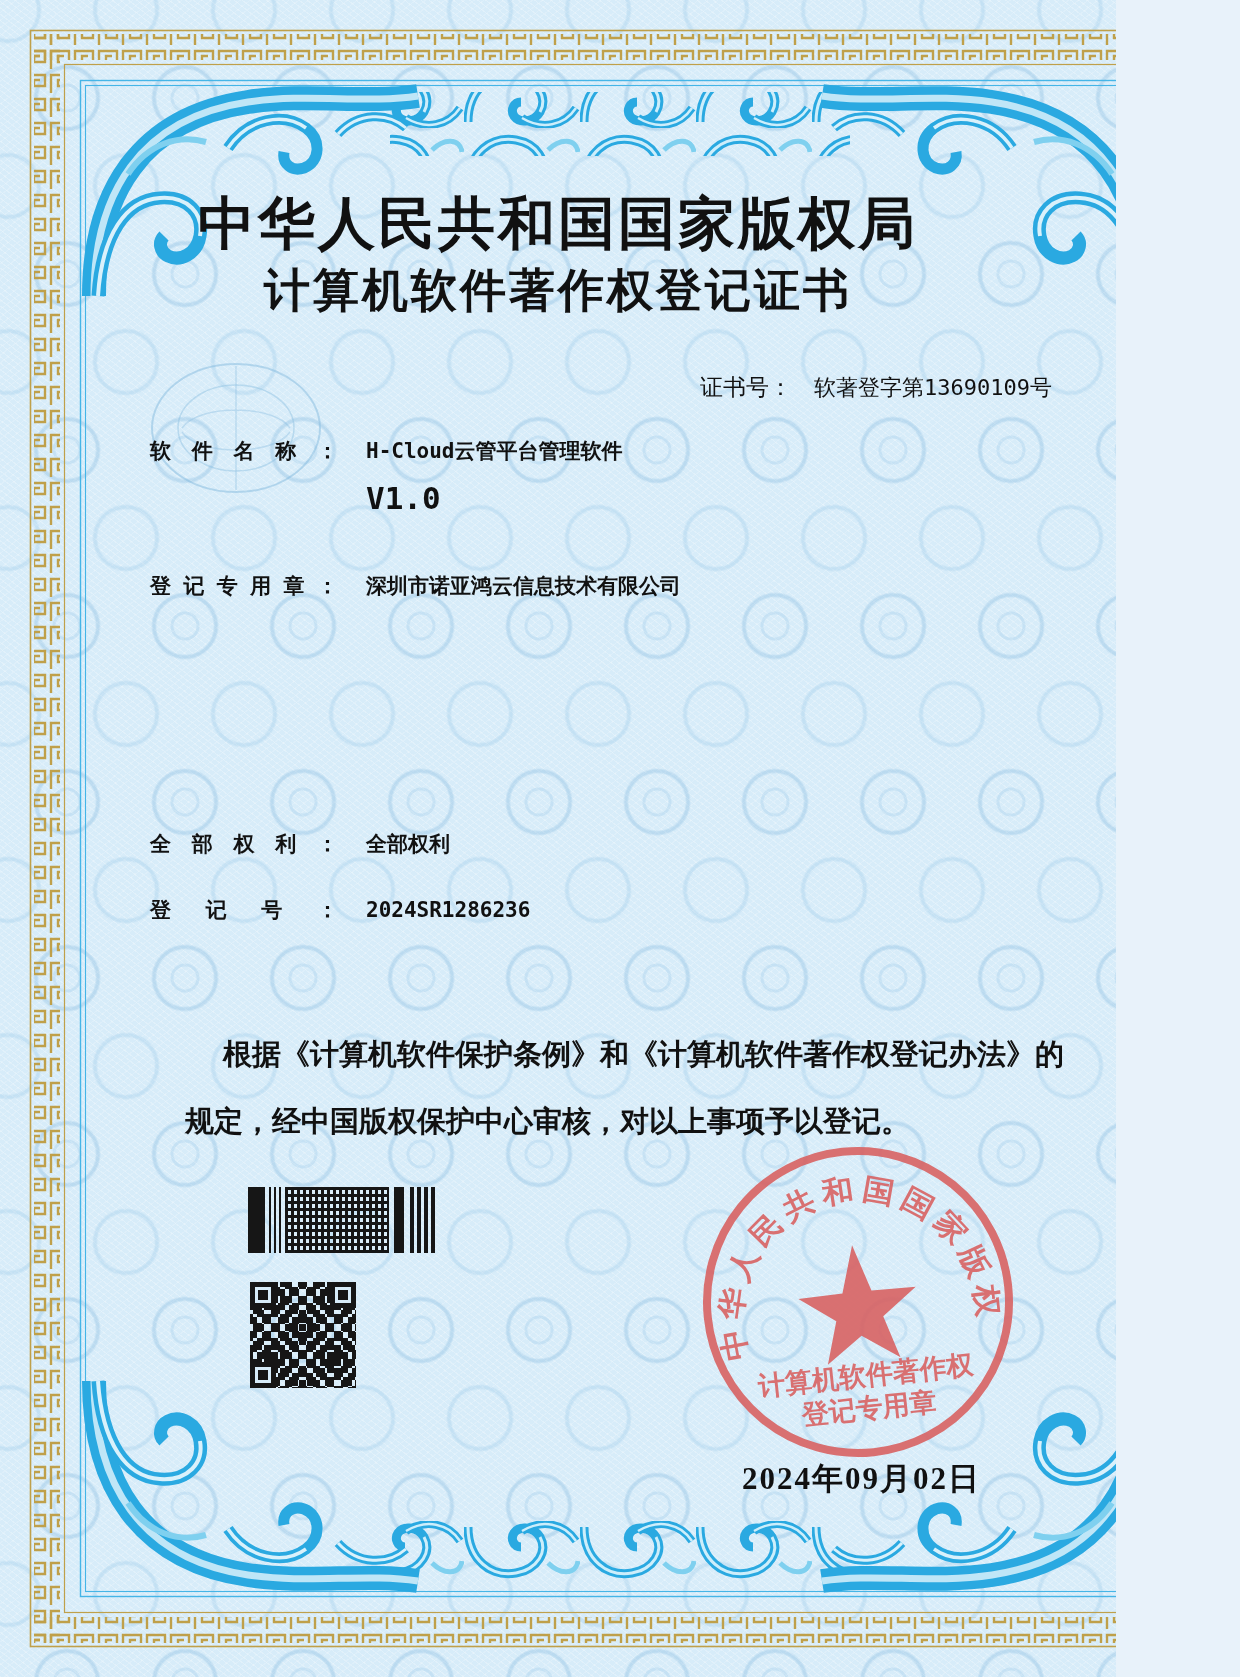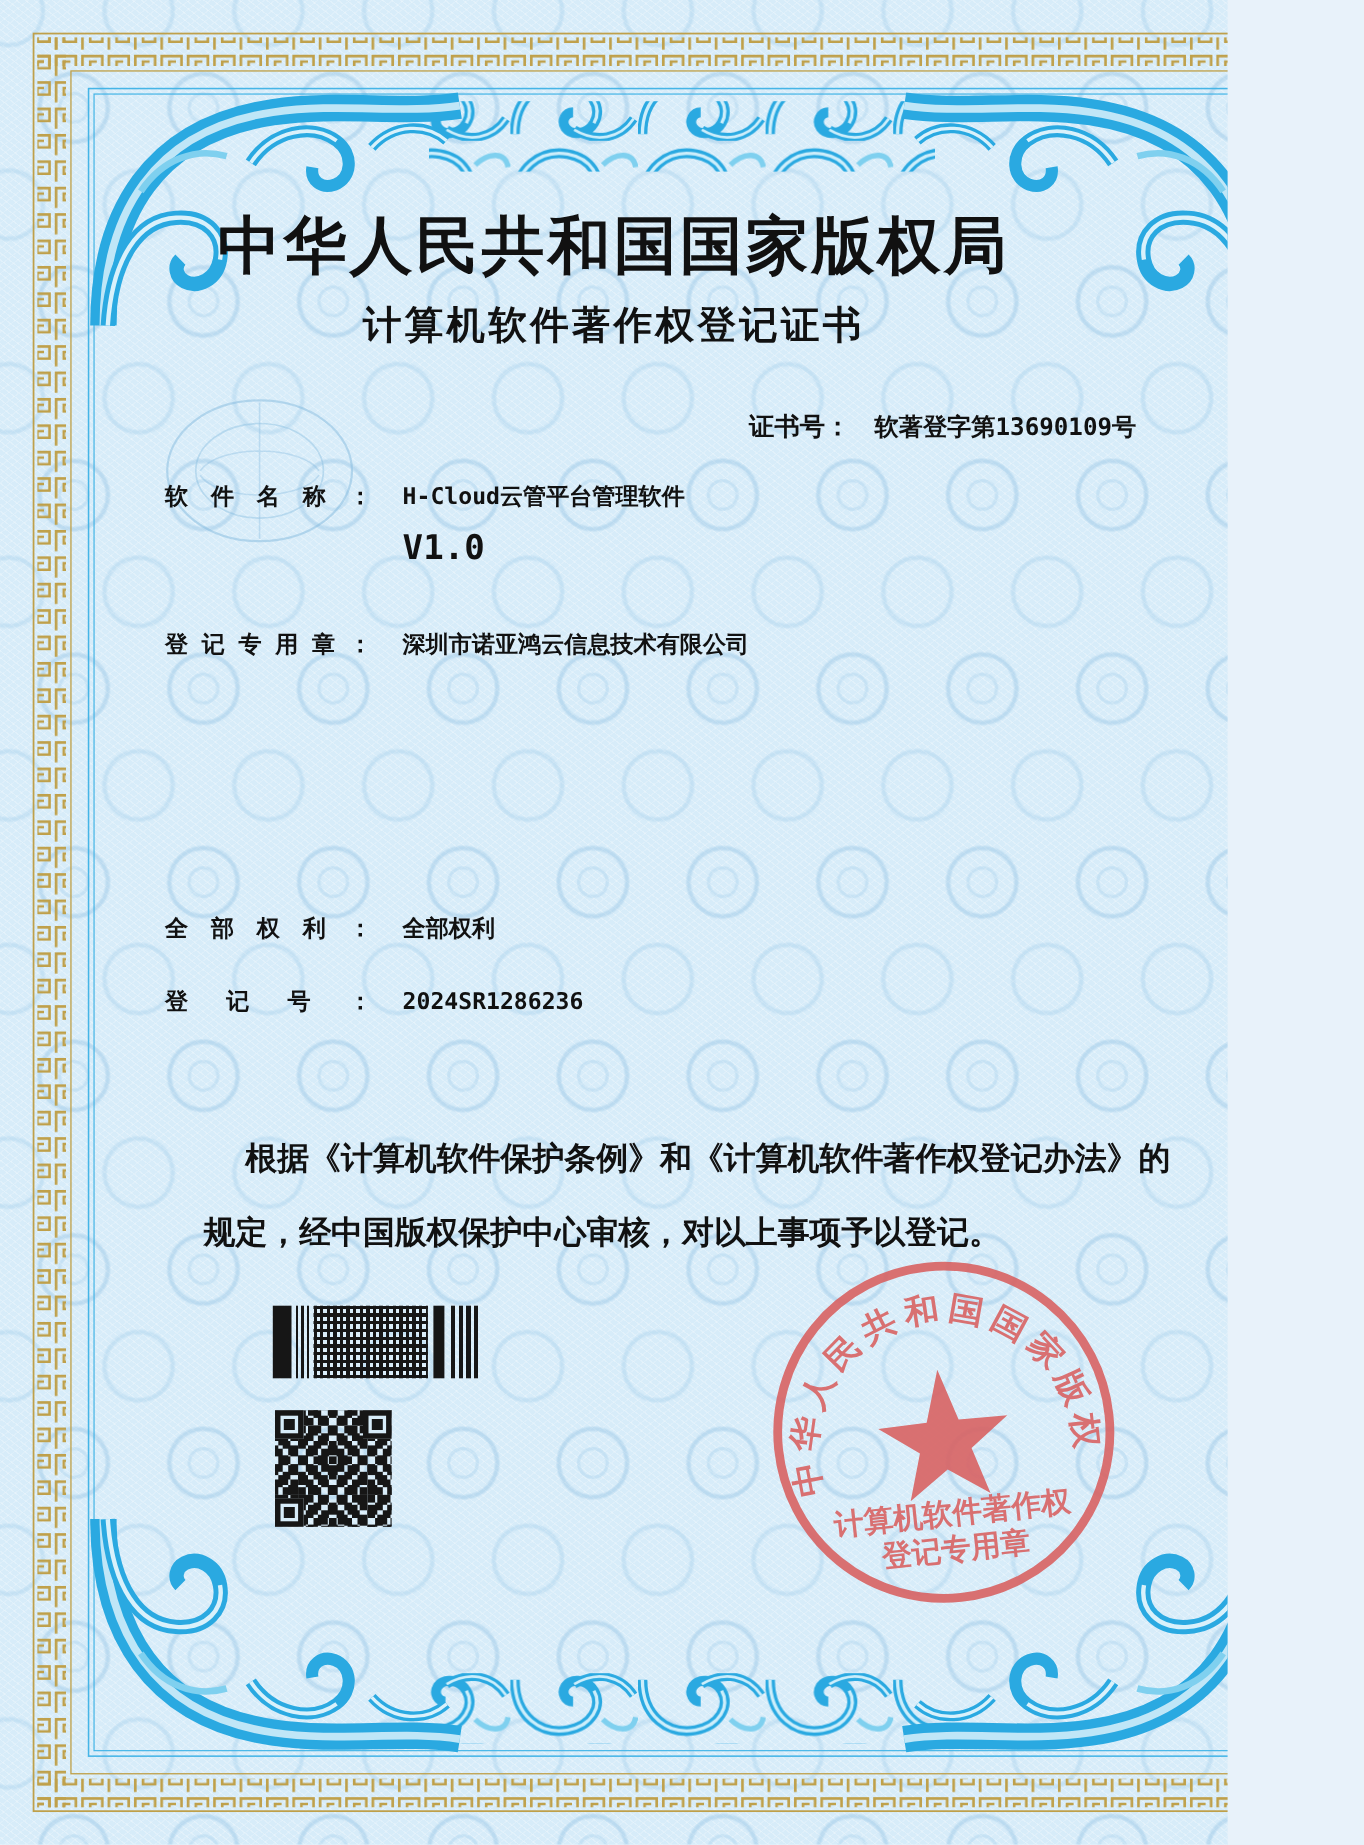--- a/index.html
+++ b/index.html
@@ -14,23 +14,23 @@
       repeating-linear-gradient(38deg, rgba(255,255,255,.25) 0 1px, rgba(255,255,255,0) 1px 5px),
       repeating-linear-gradient(-38deg, rgba(255,255,255,.18) 0 1px, rgba(255,255,255,0) 1px 6px);
     background-size:118px 176px,118px 176px,118px 176px,auto,auto;
     background-position:8px 10px,67px 98px,8px 10px,0 0,0 0;
   }
   .abs{position:absolute;}
   .frame-svg{left:0;top:0;width:1240px;height:1677px;pointer-events:none;}
 
   .title{left:0;width:100%;text-align:center;font-weight:bold;letter-spacing:3px;white-space:nowrap;}
   .title1{top:186px;font-size:57px;}
-  .title2{top:272px;font-size:35px;}
+  .title2{top:260px;font-size:46px;}
 
-  .certno{top:372px;left:681px;font-size:23px;font-weight:bold;white-space:nowrap;}
+  .certno{top:372px;left:700px;font-size:23px;font-weight:normal;white-space:nowrap;}
   .certno .val{margin-left:22px;font-family:"DejaVu Sans Mono","Liberation Mono",monospace;font-size:22px;}
 
   .frow{left:150px;font-size:21px;font-weight:bold;white-space:nowrap;}
   .flabel{display:inline-block;width:188px;text-align:justify;text-align-last:justify;-moz-text-align-last:justify;}
   .fvalue{margin-left:28px;font-family:"DejaVu Sans Mono","Liberation Mono",monospace;font-weight:bold;}
   .fvalue2{left:366px;font-size:31px;font-weight:bold;font-family:"DejaVu Sans Mono","Liberation Mono",monospace;}
 
   .body-line{left:165px;width:960px;font-size:29px;font-weight:bold;line-height:1.35;}
   .indent{text-indent:58px;}
 
@@ -170,14 +170,15 @@
       </defs>
     <circle cx="160" cy="160" r="151" fill="none" stroke="#d95f5f" stroke-width="8"></circle>
     <polygon fill="#d95f5f" points="160,103 174.6,149.9 219,150.8 183.6,176.9 196.5,219.3 160,194 123.5,219.3 136.4,176.9 101,150.8 145.4,149.9"></polygon>
     <text font-size="30" fill="#d95f5f" letter-spacing="6" font-weight="bold">
       <textPath href="#sealArc" startOffset="6" textLength="455" lengthAdjust="spacingAndGlyphs">中华人民共和国国家版权局</textPath>
     </text>
     <text x="160" y="243" text-anchor="middle" font-size="27" fill="#d95f5f" font-weight="bold">计算机软件著作权</text>
     <text x="160" y="276" text-anchor="middle" font-size="27" fill="#d95f5f" font-weight="bold">登记专用章</text>
   </svg>
 
+  <div class="abs date">2024年09月02日</div>
 
 </div>
 
 </body></html>

